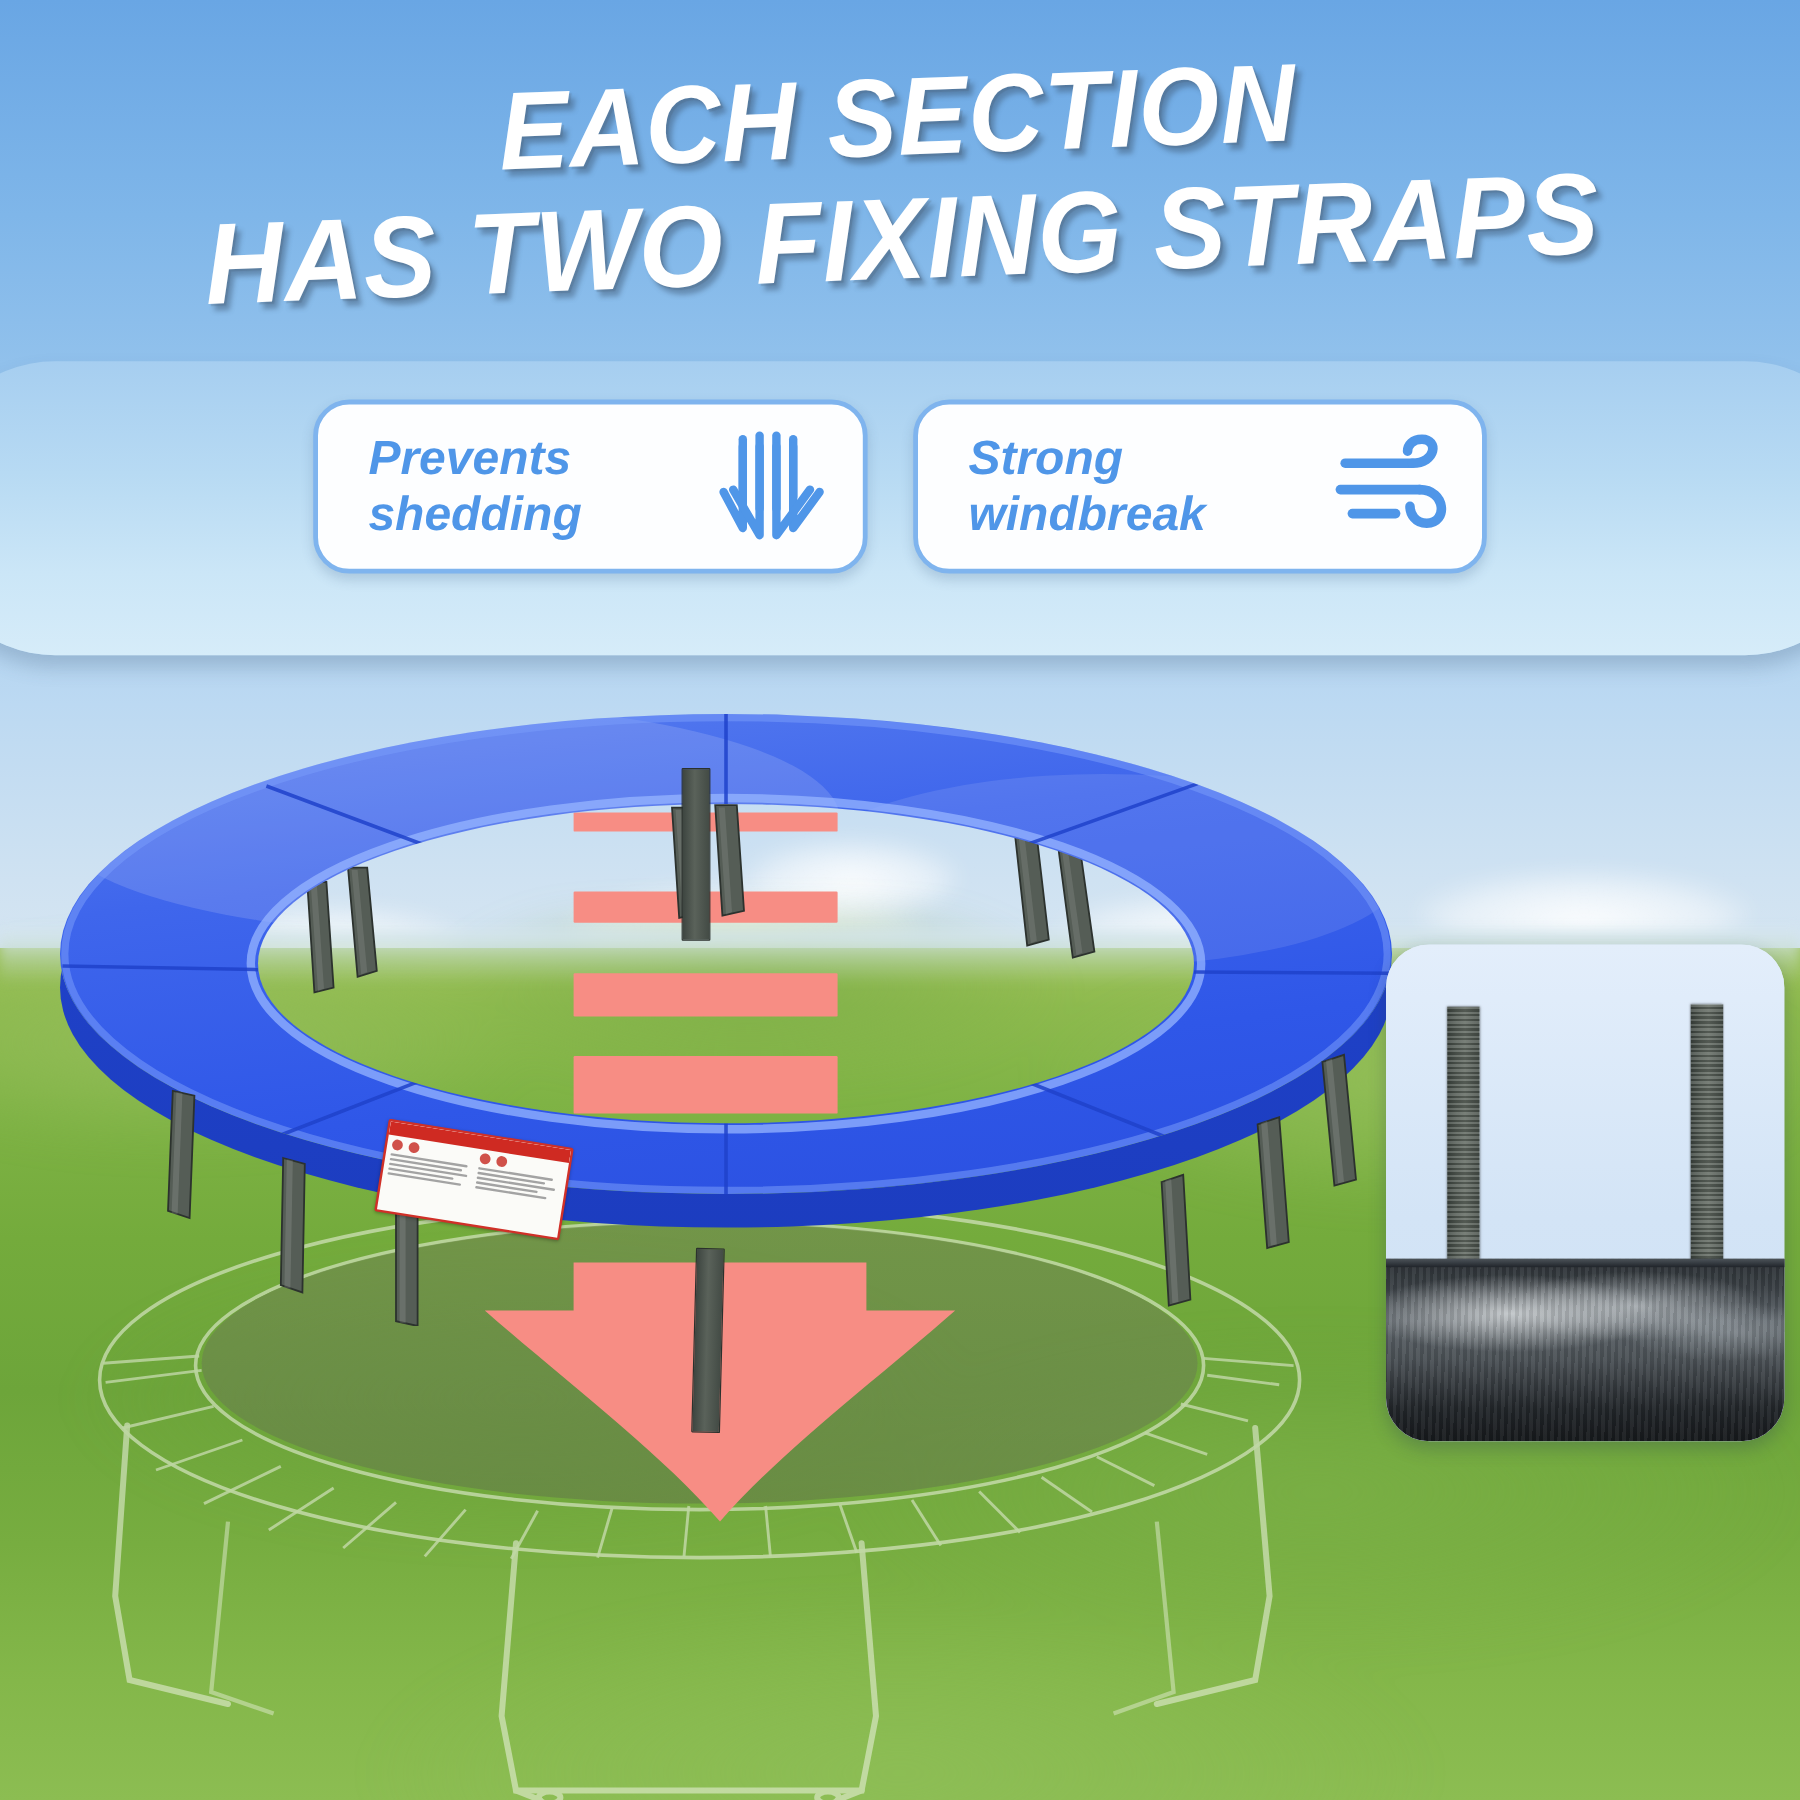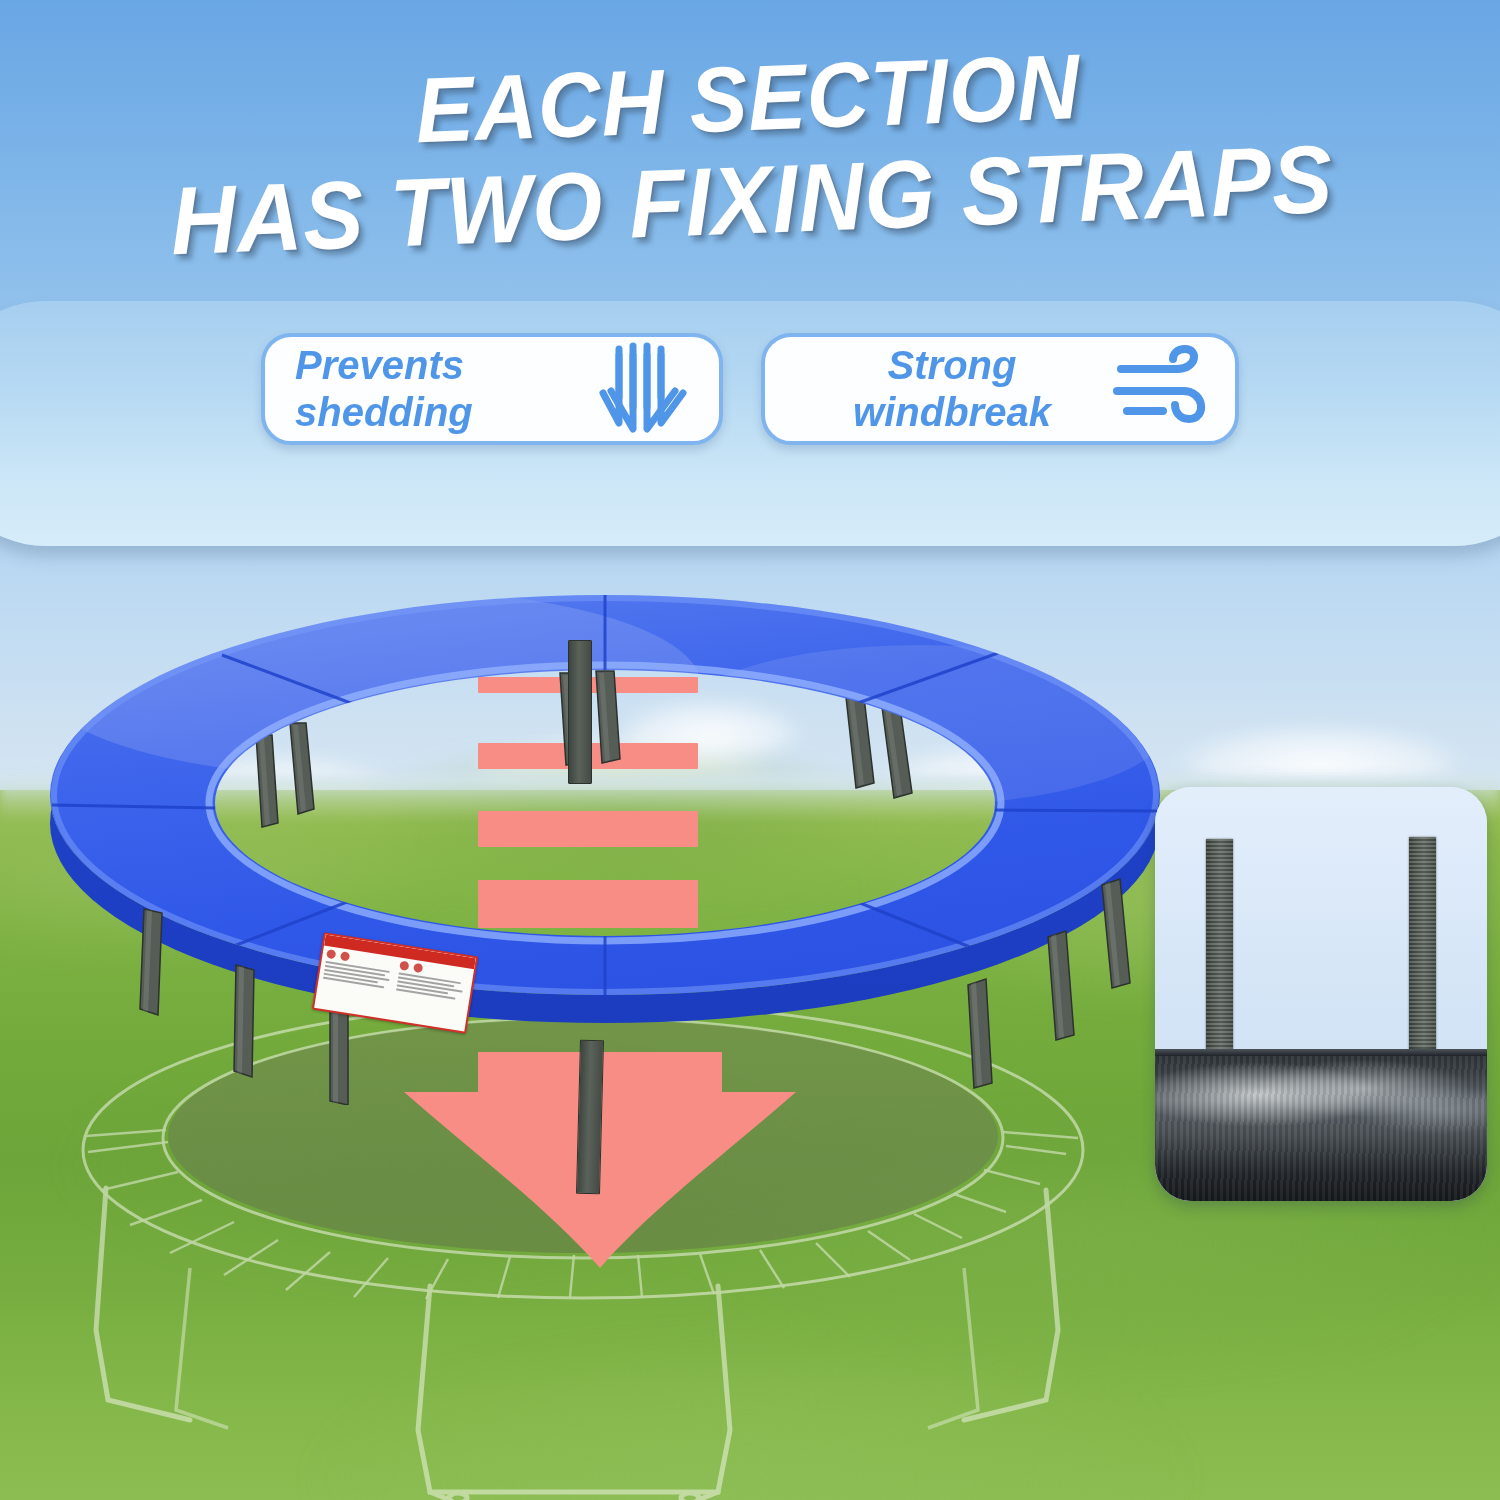--- a/index.html
+++ b/index.html
@@ -79,26 +79,26 @@
     position:absolute;left:0;top:0;width:100%;height:100%;
     display:flex;justify-content:center;align-items:flex-start;
     gap:38px;padding-top:32px;box-sizing:border-box;
   }
   .badge{
     background:#fdfeff;
     border:4px solid #7fb4ee;
     border-radius:30px;
     box-shadow:0 5px 10px rgba(60,95,135,.22);
     display:flex;align-items:center;
-    padding:17px 22px 17px 30px;
+    padding:17px 22px 17px 42px;
     box-sizing:border-box;
-    height:112px;
+    height:145px;
   }
   .badge-a{width:462px;}
-  .badge-b{width:478px;text-align:center;}
+  .badge-b{width:478px;}
   .badge-text{
     color:#4f96e8;
     font-weight:bold;font-style:italic;
     font-size:40px;line-height:47px;
     white-space:pre-line;
     flex:1 1 auto;
     text-shadow:0 1px 0 rgba(255,255,255,.6);
   }
   .badge-icon{flex:0 0 auto;display:flex;align-items:center;justify-content:center;}
   .badge-icon svg{display:block;}

